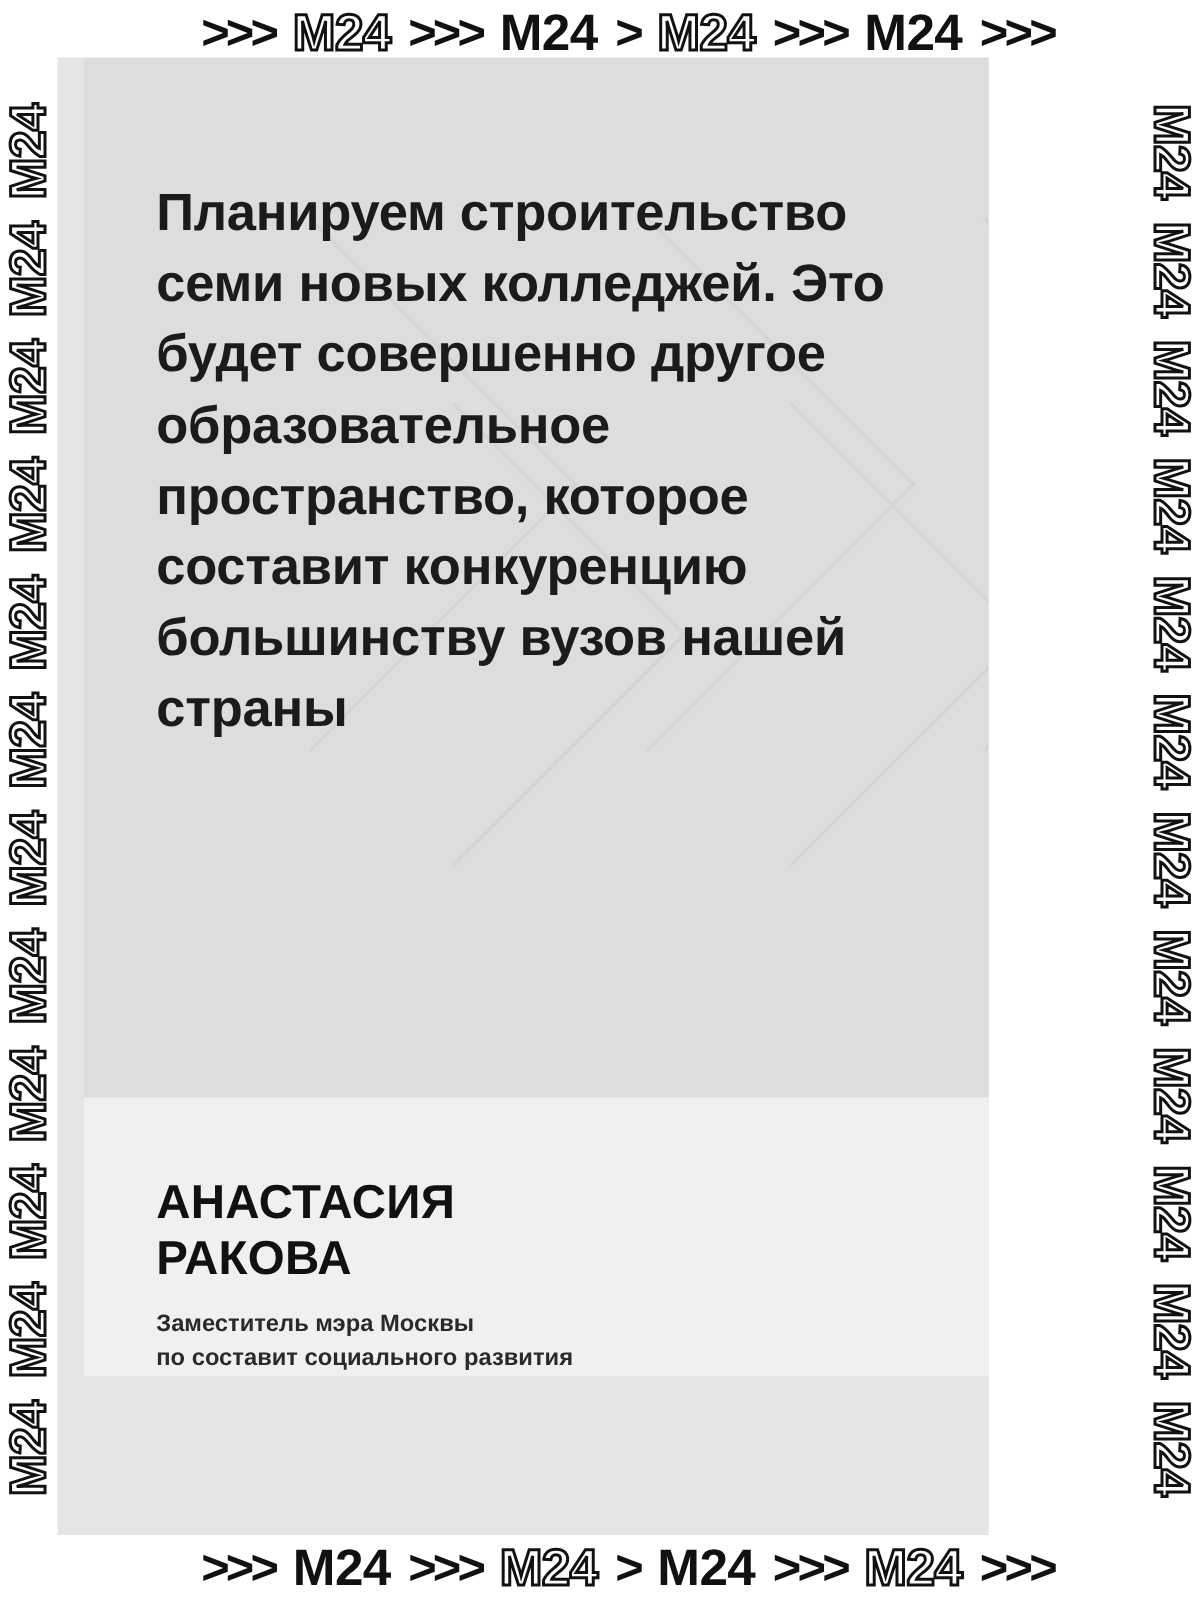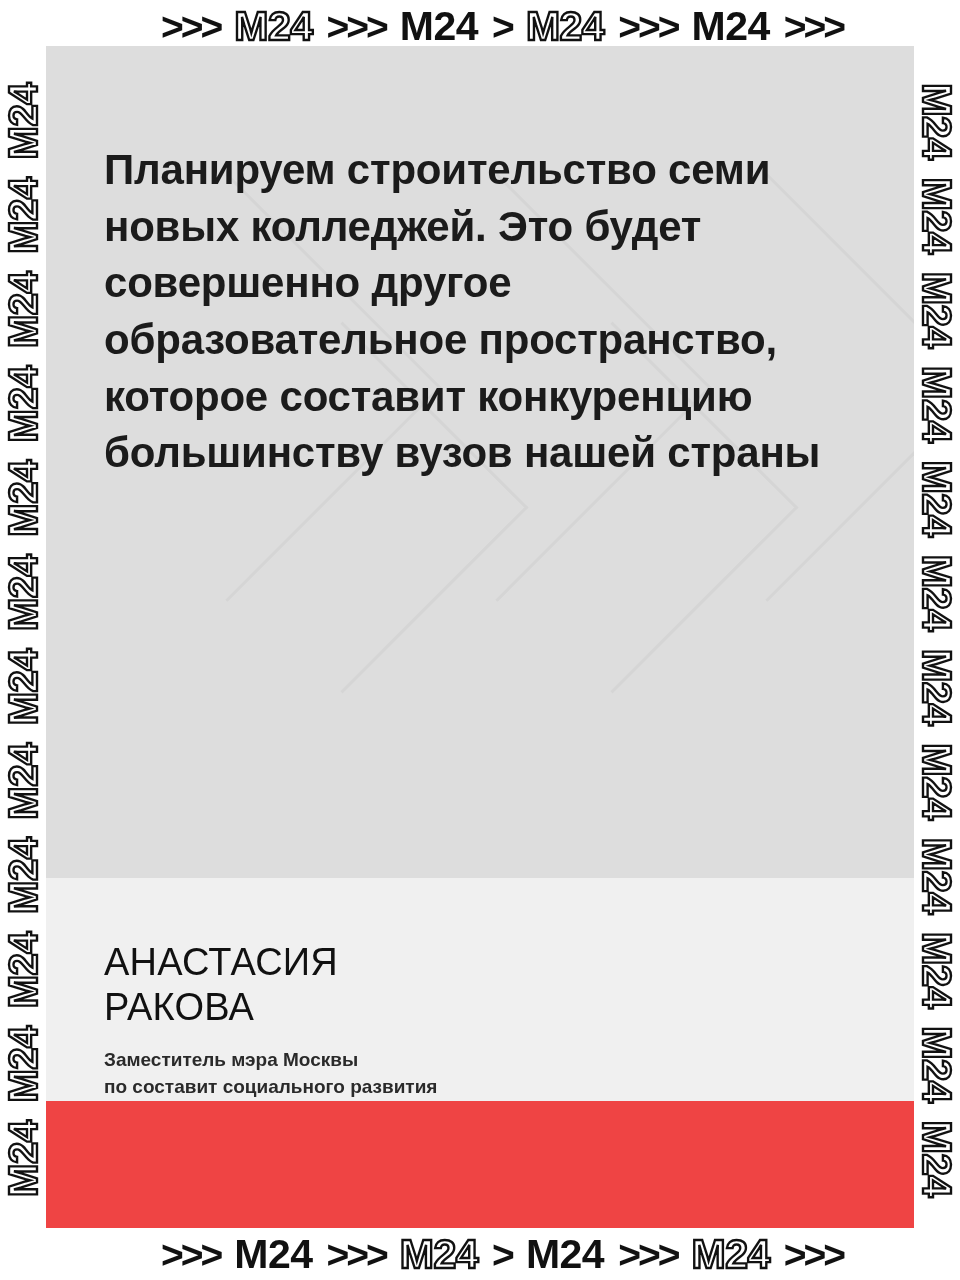--- a/index.html
+++ b/index.html
@@ -92,24 +92,25 @@
   }
   .strip-right .vrun {
     transform: rotate(90deg) translate(-50%, -50%);
   }
 
   
   .card {
     position: absolute;
     left: 46px;
     top: 46px;
-    width: 868px;
+    width: 724px;
     height: 1188px;
-    background: #ef4444;
-    overflow: hidden;
+    background: #e5e5e5;
+    overflow: hidden;
+    padding-left: 21px;
   }
 
   .quote-area {
     position: relative;
     height: 832px;
     background: #dddddd;
     overflow: hidden;
   }
 
   
@@ -143,21 +144,21 @@
 
   .byline {
     position: relative;
     padding: 62px 40px 0 58px;
     background: #f0f0f0;
   }
   .byline-name {
     margin: 0;
     font-size: 38px;
     line-height: 1.18;
-    font-weight: normal;
+    font-weight: bold;
     color: #111111;
     letter-spacing: 0.2px;
     white-space: pre-line;
     text-transform: uppercase;
   }
   .byline-role {
     margin: 16px 0 0 0;
     font-size: 19px;
     line-height: 1.45;
     font-weight: bold;

